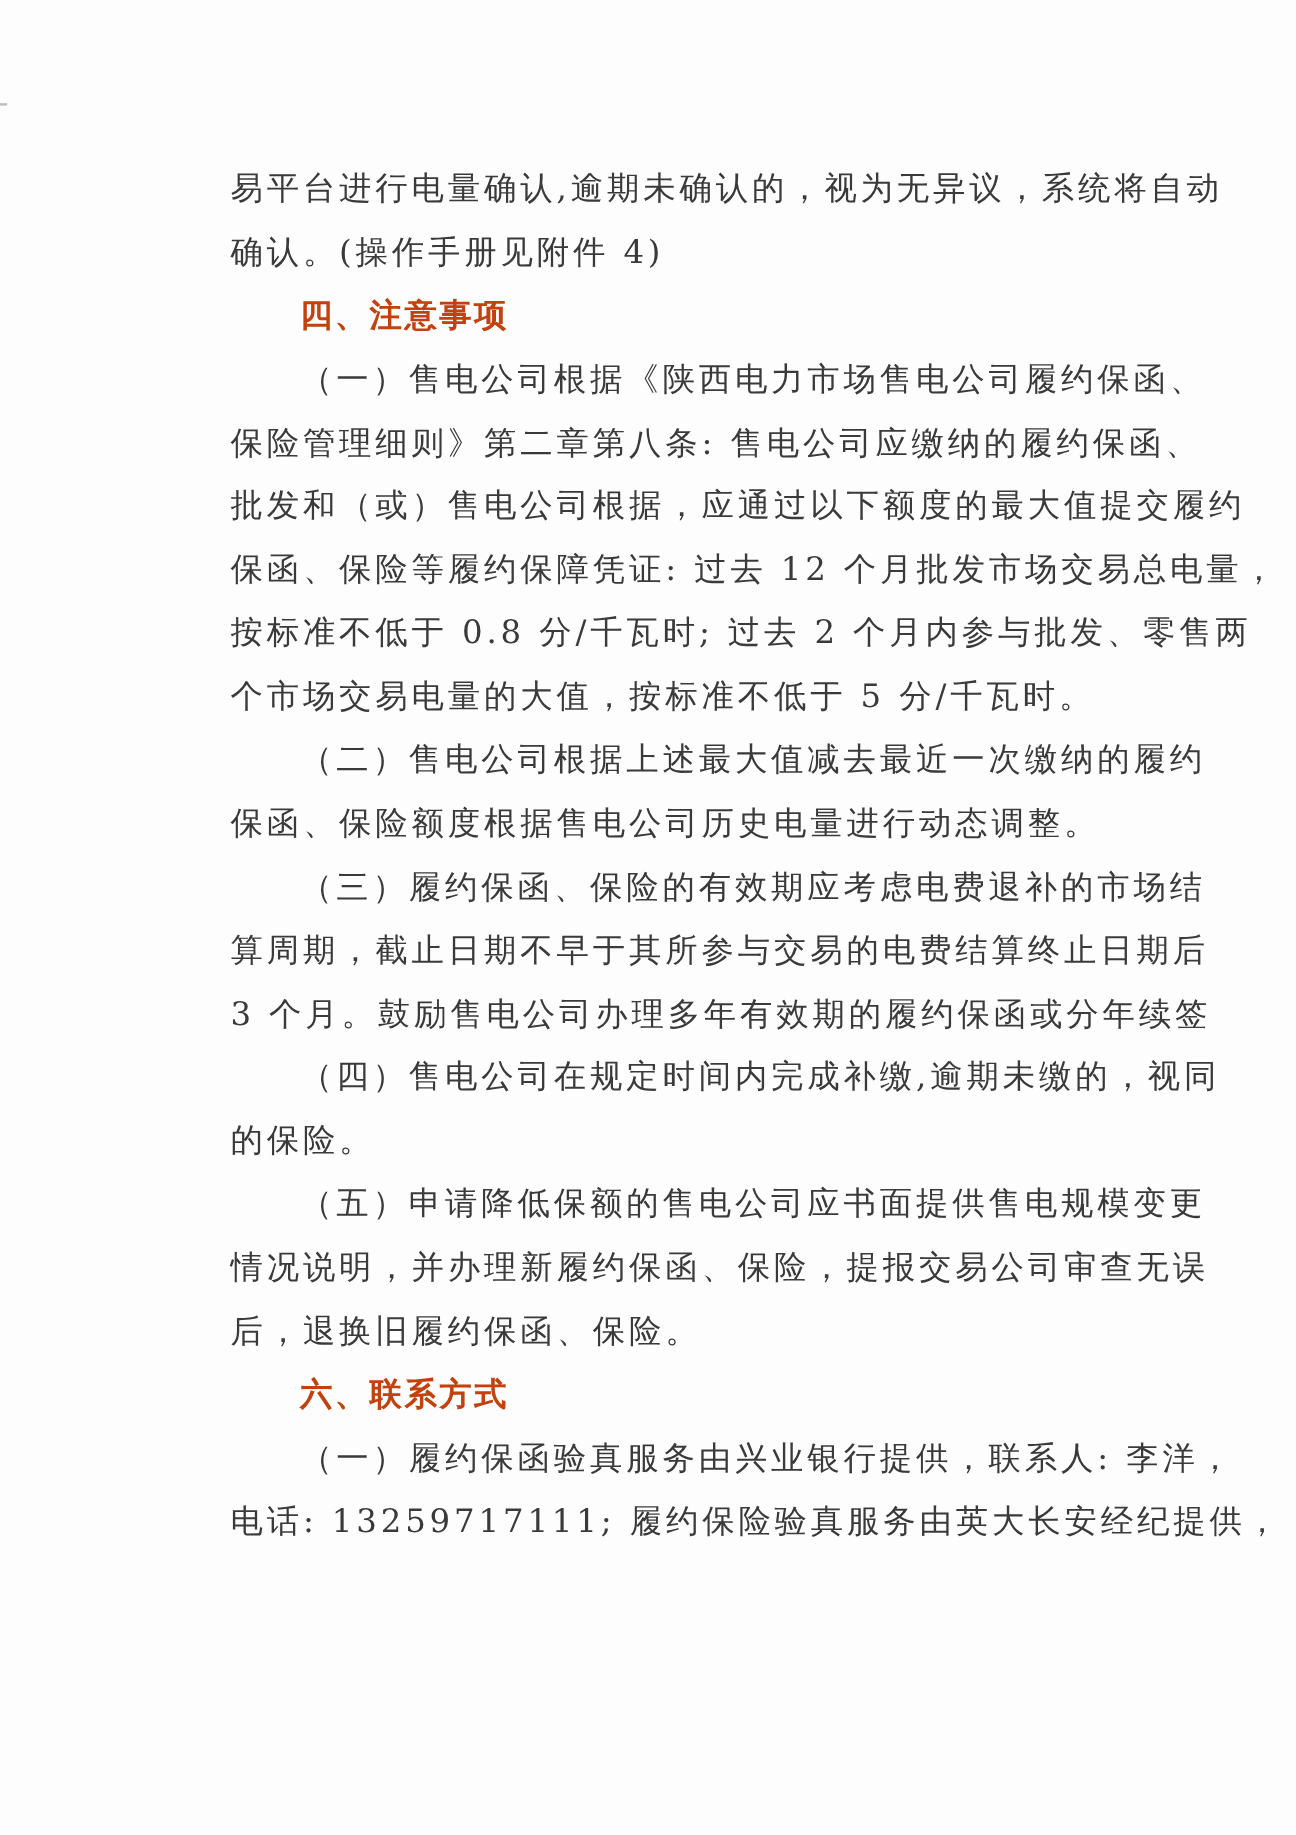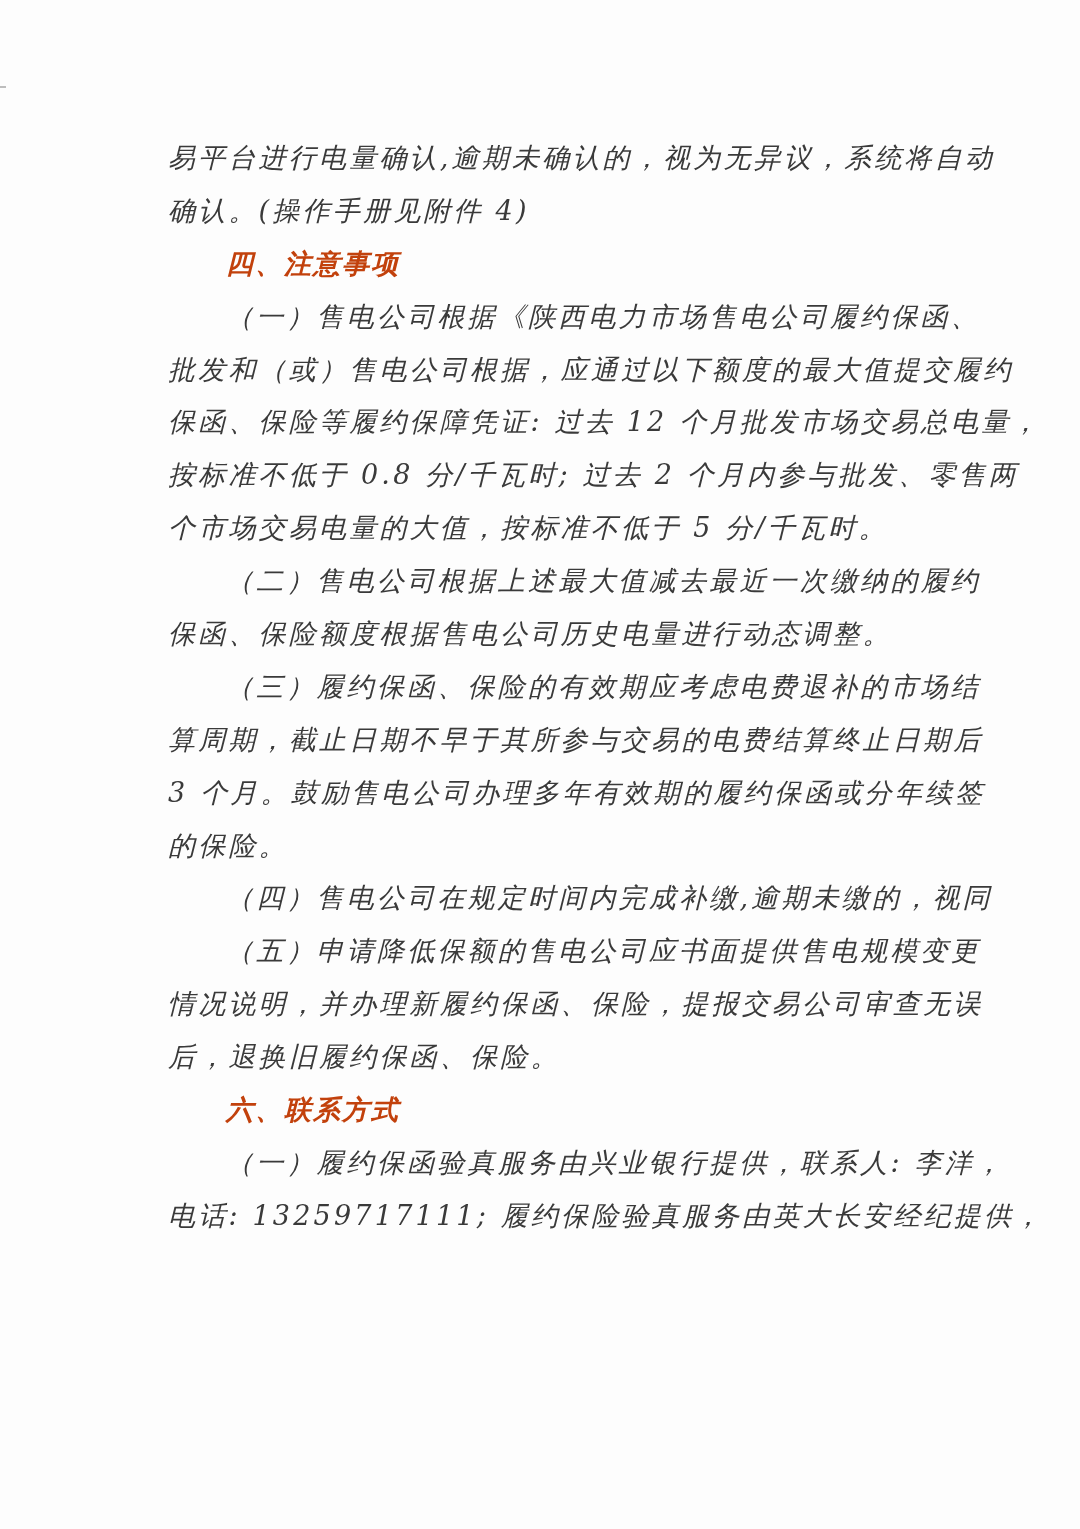--- a/index.html
+++ b/index.html
@@ -15,24 +15,23 @@
     .scan-mark {
       position: absolute;
       left: 0;
       top: 86px;
       width: 6px;
       height: 2px;
       background: #bdbdbd;
     }
     .page {
       position: absolute;
-      left: 168px;
+      left: 192px;
       top: 132px;
       width: 782px;
-      font-style: italic;
     }
     .line {
       height: 52.9px;
       line-height: 52.9px;
       font-size: 27px;
       letter-spacing: 3.2px;
       white-space: nowrap;
       overflow: visible;
     }
     .indent { padding-left: 58px; }
@@ -46,30 +45,31 @@
 </head>
 <body>
 
 <div class="scan-mark"></div>
 
 <div class="page">
   <div class="line">易平台进行电量确认,逾期未确认的，视为无异议，系统将自动</div>
   <div class="line">确认。(操作手册见附件 4)</div>
   <div class="line indent heading">四、注意事项</div>
   <div class="line indent">（一）售电公司根据《陕西电力市场售电公司履约保函、</div>
+  <div class="line">保险管理细则》第二章第八条: 售电公司应缴纳的履约保函、</div>
   <div class="line">批发和（或）售电公司根据，应通过以下额度的最大值提交履约</div>
   <div class="line">保函、保险等履约保障凭证: 过去 12 个月批发市场交易总电量，</div>
   <div class="line">按标准不低于 0.8 分/千瓦时; 过去 2 个月内参与批发、零售两</div>
   <div class="line">个市场交易电量的大值，按标准不低于 5 分/千瓦时。</div>
   <div class="line indent">（二）售电公司根据上述最大值减去最近一次缴纳的履约</div>
   <div class="line">保函、保险额度根据售电公司历史电量进行动态调整。</div>
   <div class="line indent">（三）履约保函、保险的有效期应考虑电费退补的市场结</div>
   <div class="line">算周期，截止日期不早于其所参与交易的电费结算终止日期后</div>
   <div class="line">3 个月。鼓励售电公司办理多年有效期的履约保函或分年续签</div>
+  <div class="line indent">（四）售电公司在规定时间内完成补缴,逾期未缴的，视同</div>
   <div class="line">的保险。</div>
-  <div class="line indent">（四）售电公司在规定时间内完成补缴,逾期未缴的，视同</div>
   <div class="line indent">（五）申请降低保额的售电公司应书面提供售电规模变更</div>
   <div class="line">情况说明，并办理新履约保函、保险，提报交易公司审查无误</div>
   <div class="line">后，退换旧履约保函、保险。</div>
   <div class="line indent heading">六、联系方式</div>
   <div class="line indent">（一）履约保函验真服务由兴业银行提供，联系人: 李洋，</div>
   <div class="line">电话: 13259717111; 履约保险验真服务由英大长安经纪提供，</div>
 </div>
 
 </body></html>

